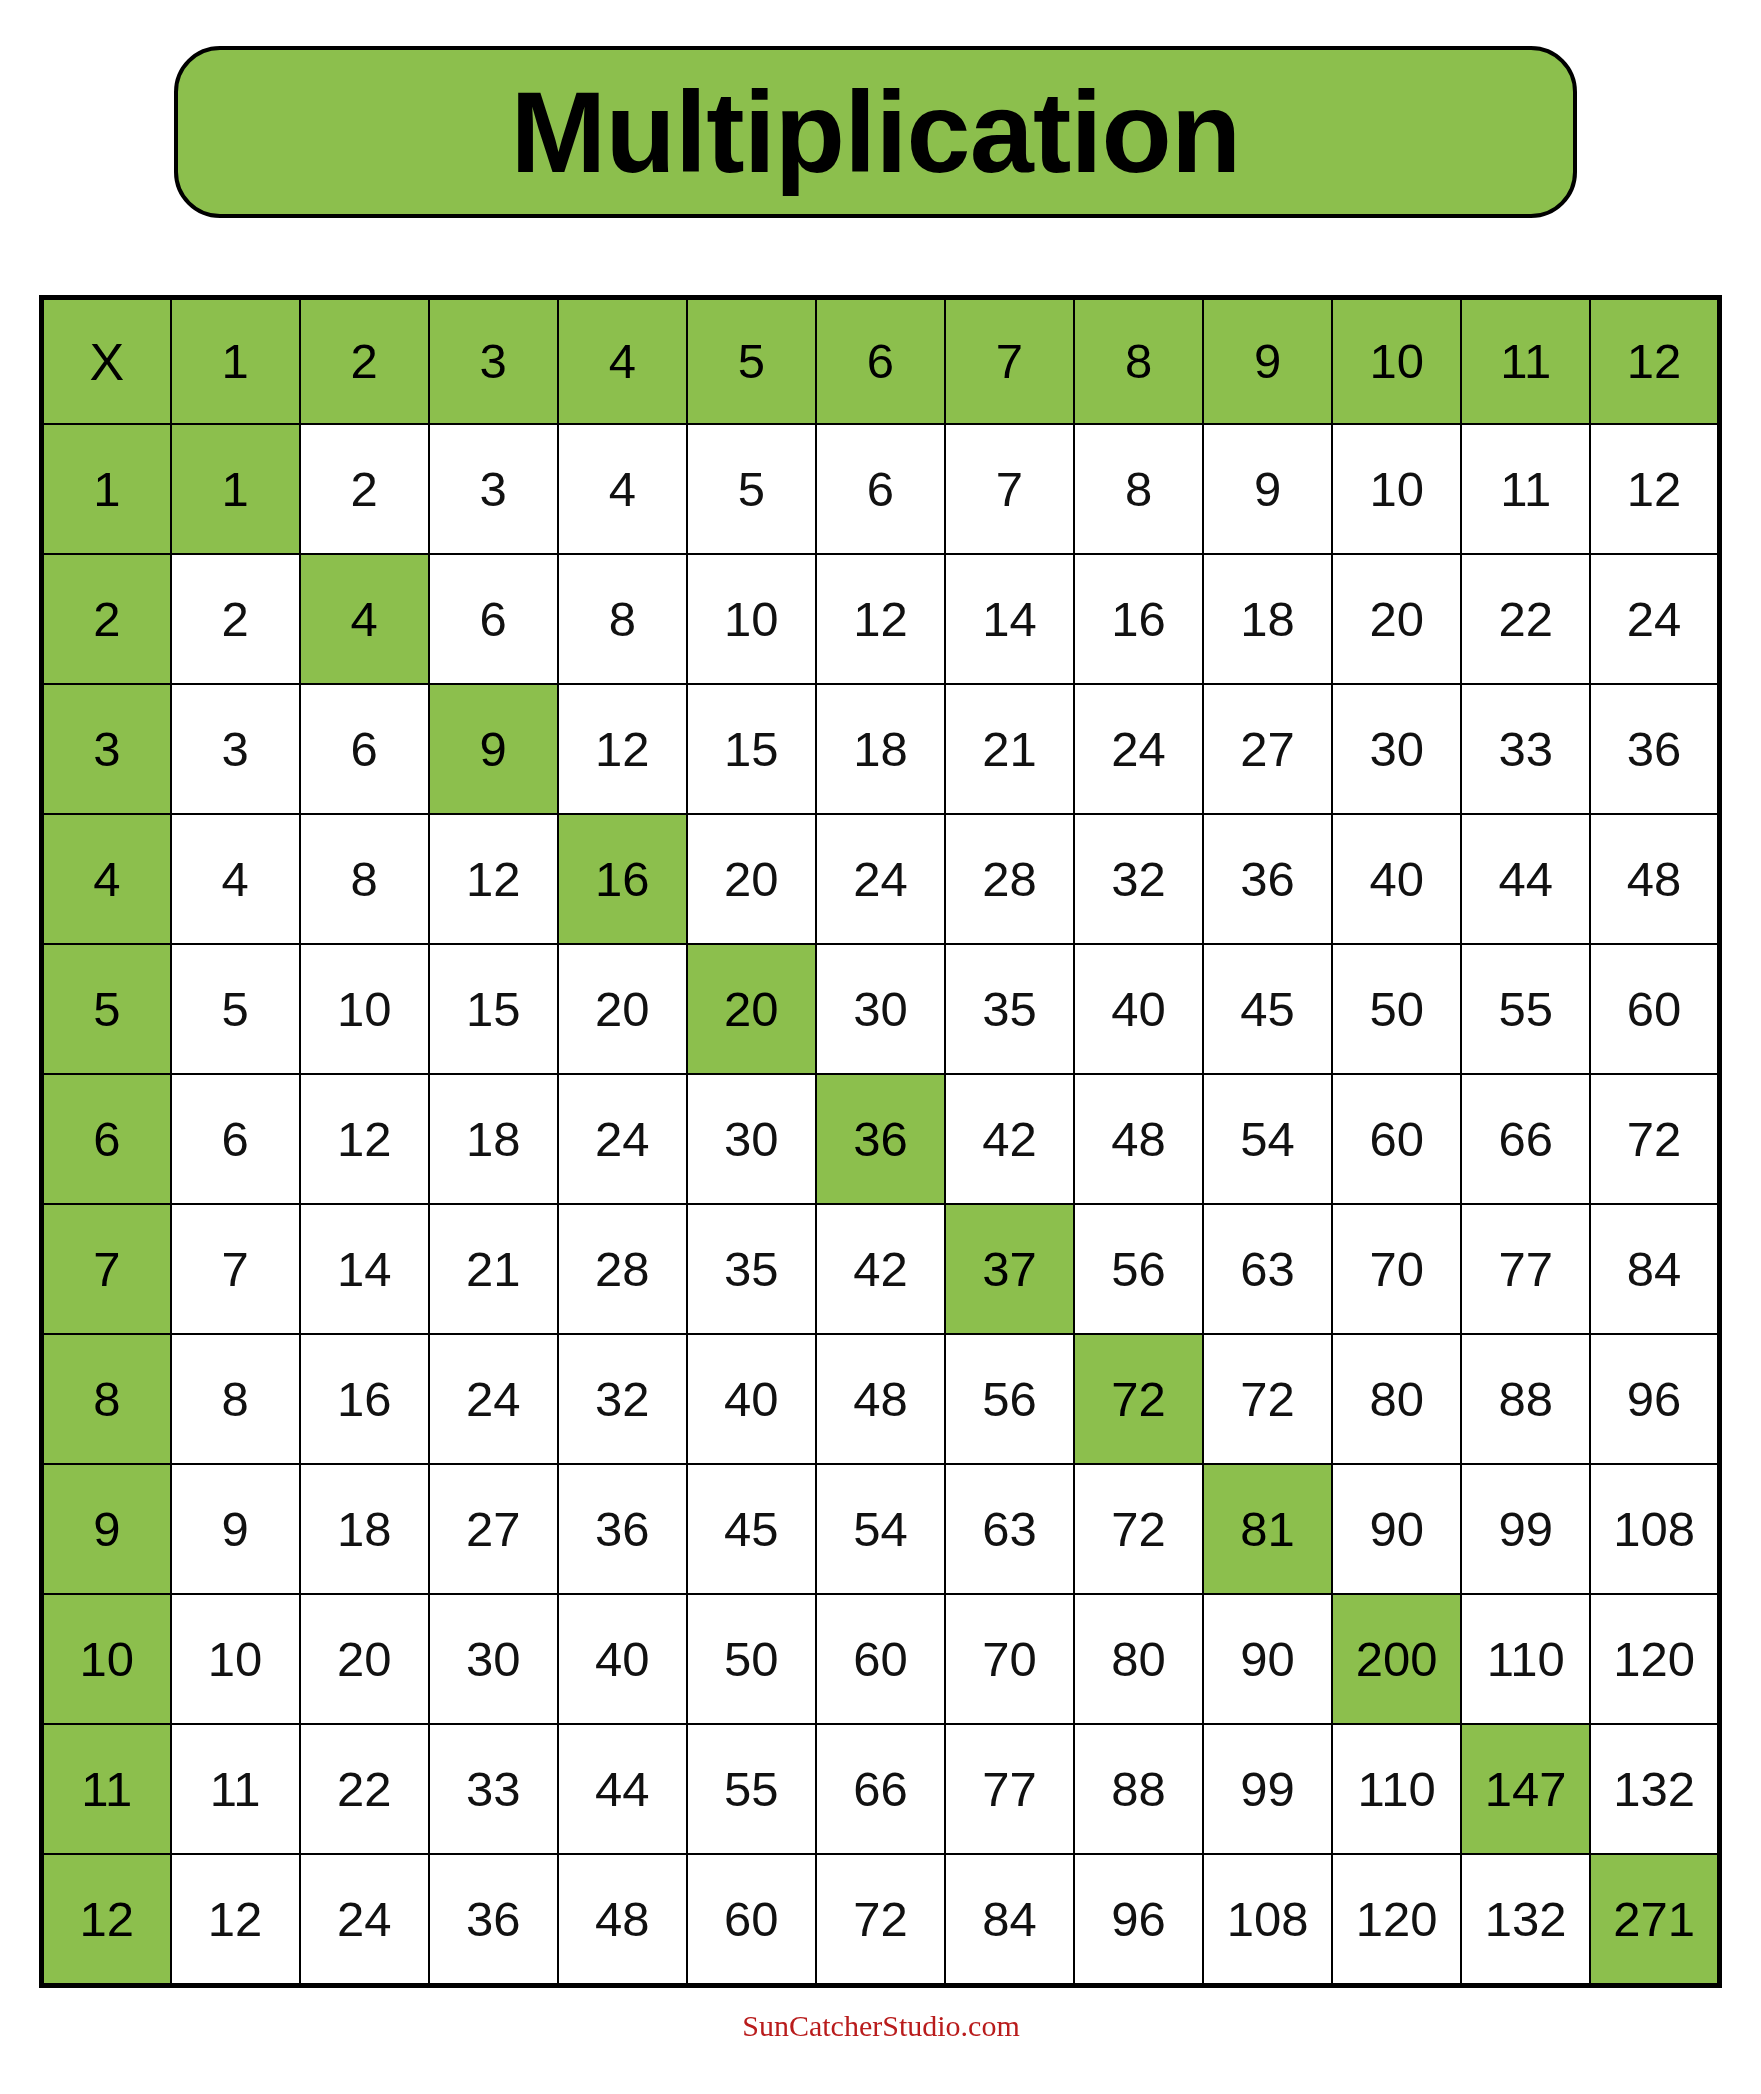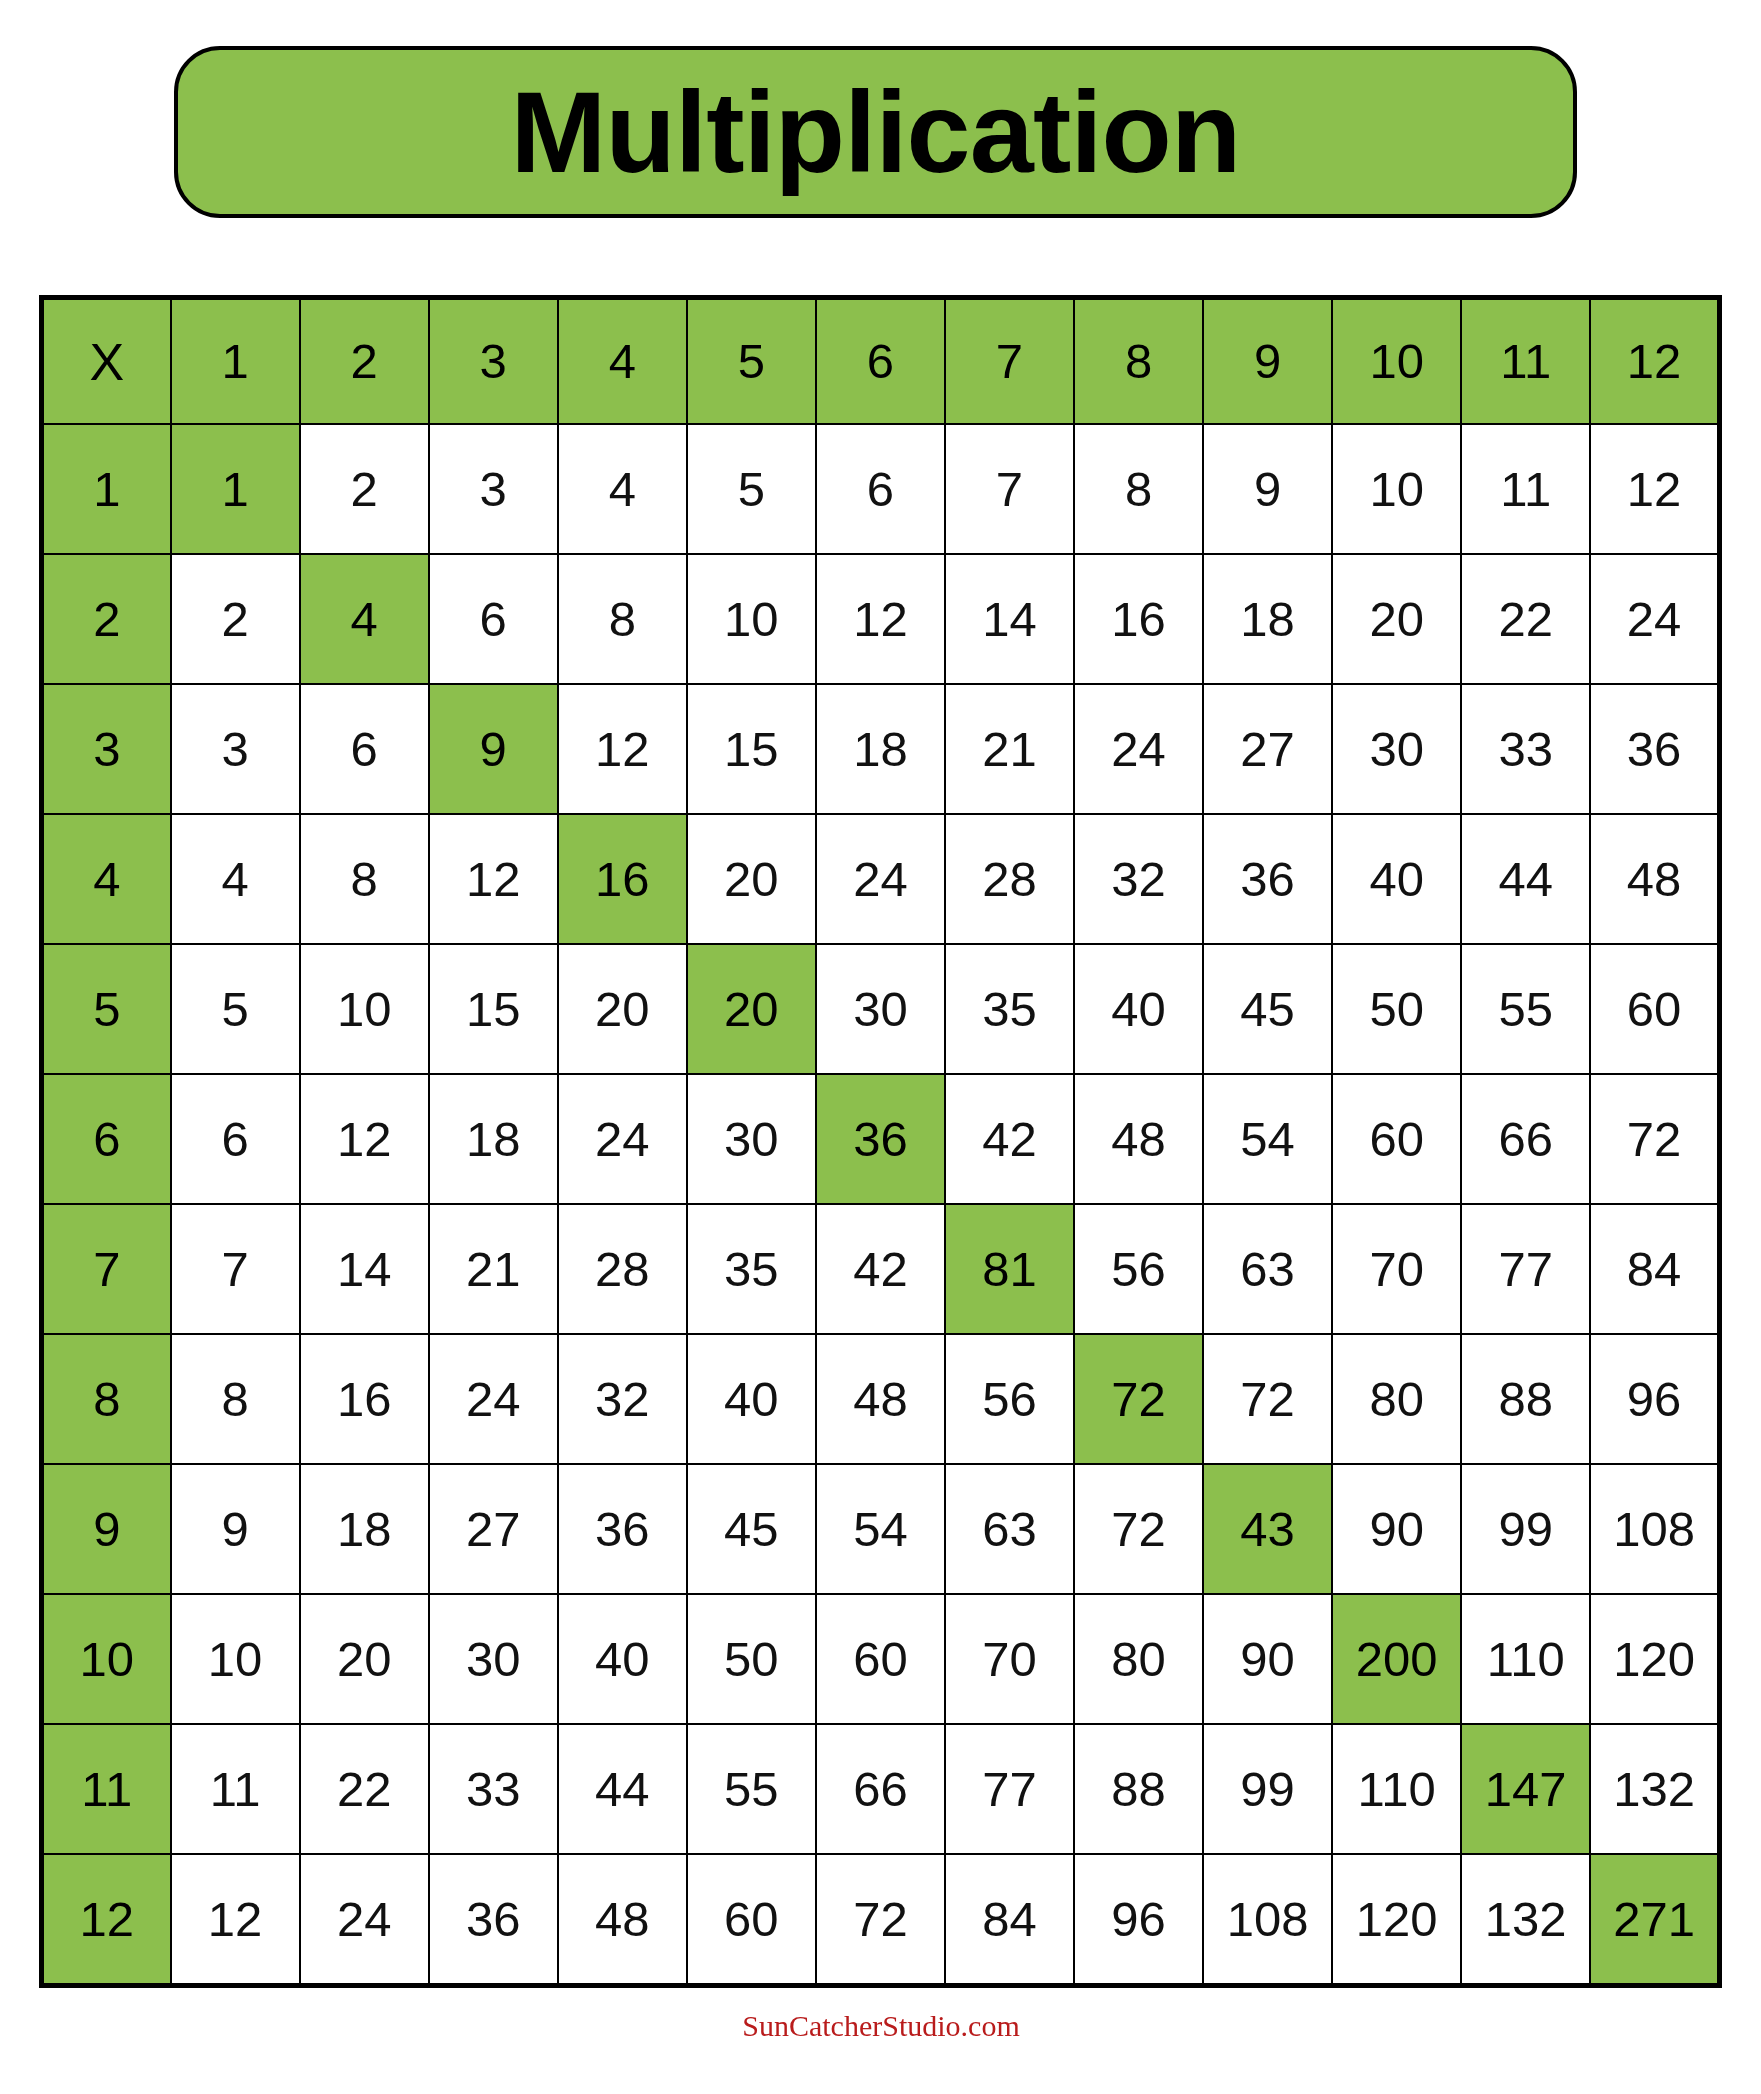--- a/index.html
+++ b/index.html
@@ -217,21 +217,21 @@
             <td>72</td>
           </tr>
           <tr>
             <td class="hdr">7</td>
             <td>7</td>
             <td>14</td>
             <td>21</td>
             <td>28</td>
             <td>35</td>
             <td>42</td>
-            <td class="diag">81</td>
+            <td class="diag">37</td>
             <td>56</td>
             <td>63</td>
             <td>70</td>
             <td>77</td>
             <td>84</td>
           </tr>
           <tr>
             <td class="hdr">8</td>
             <td>8</td>
             <td>16</td>
@@ -249,21 +249,21 @@
           <tr>
             <td class="hdr">9</td>
             <td>9</td>
             <td>18</td>
             <td>27</td>
             <td>36</td>
             <td>45</td>
             <td>54</td>
             <td>63</td>
             <td>72</td>
-            <td class="diag">43</td>
+            <td class="diag">81</td>
             <td>90</td>
             <td>99</td>
             <td>108</td>
           </tr>
           <tr>
             <td class="hdr">10</td>
             <td>10</td>
             <td>20</td>
             <td>30</td>
             <td>40</td>

